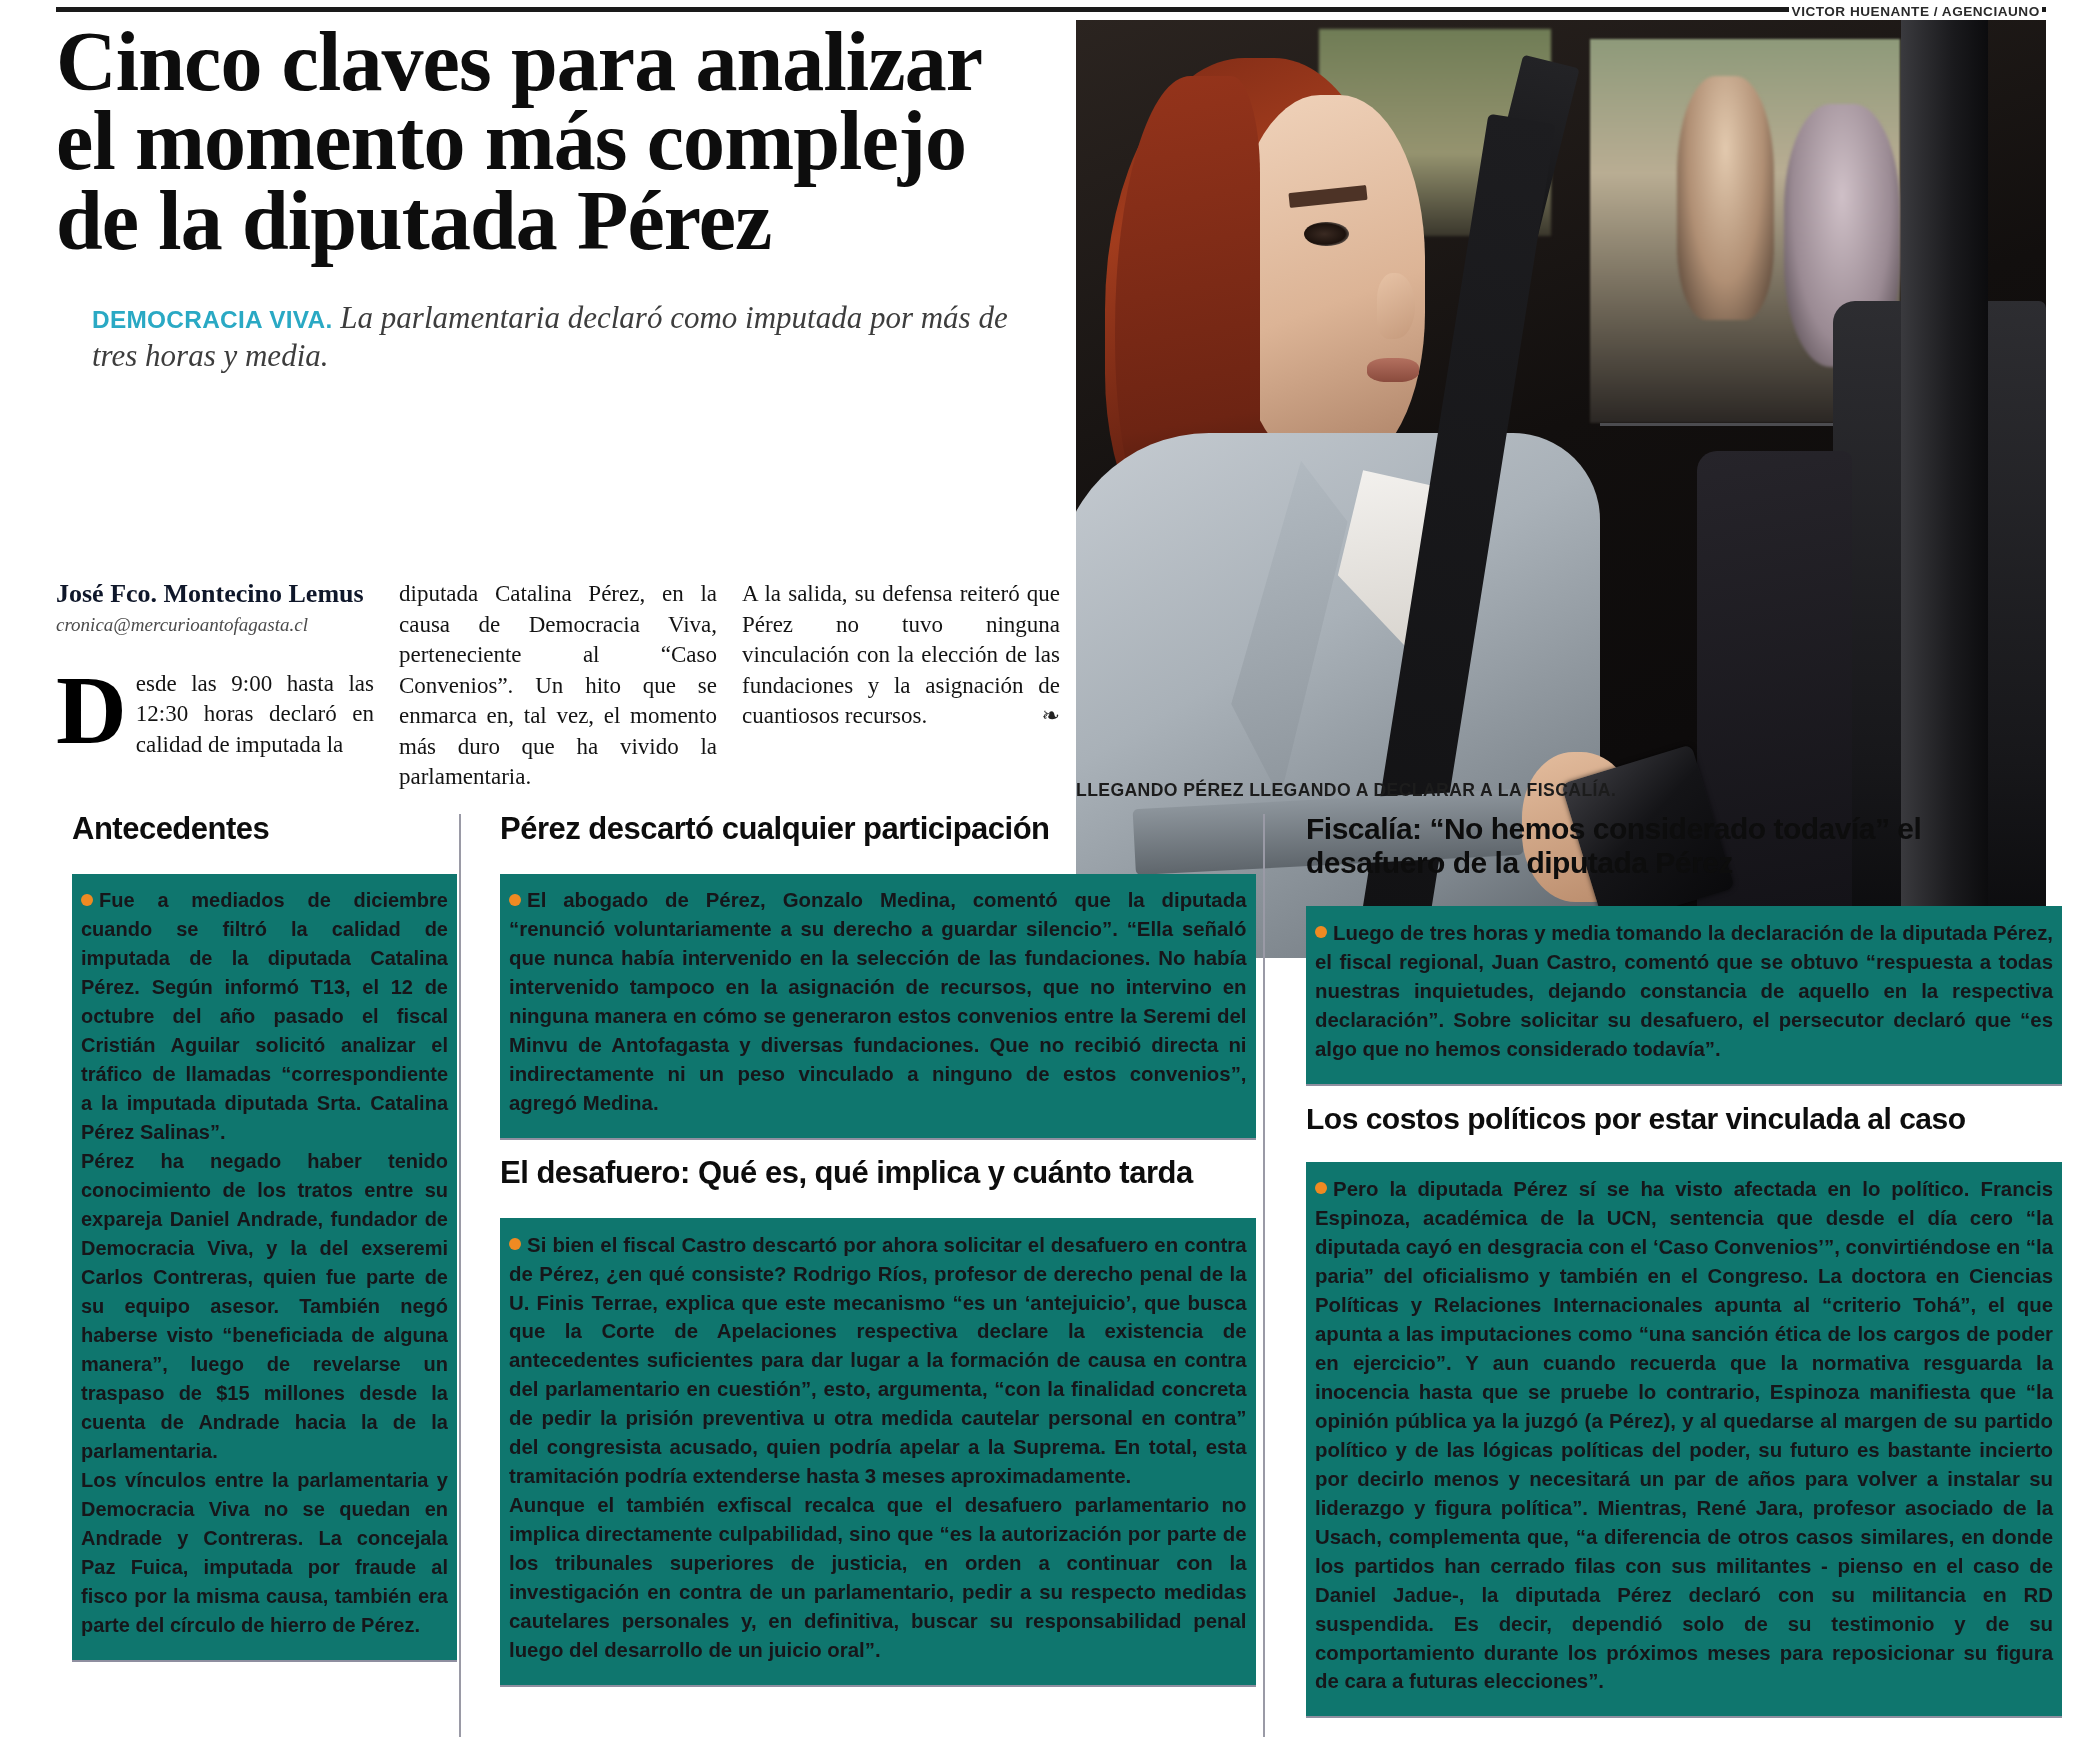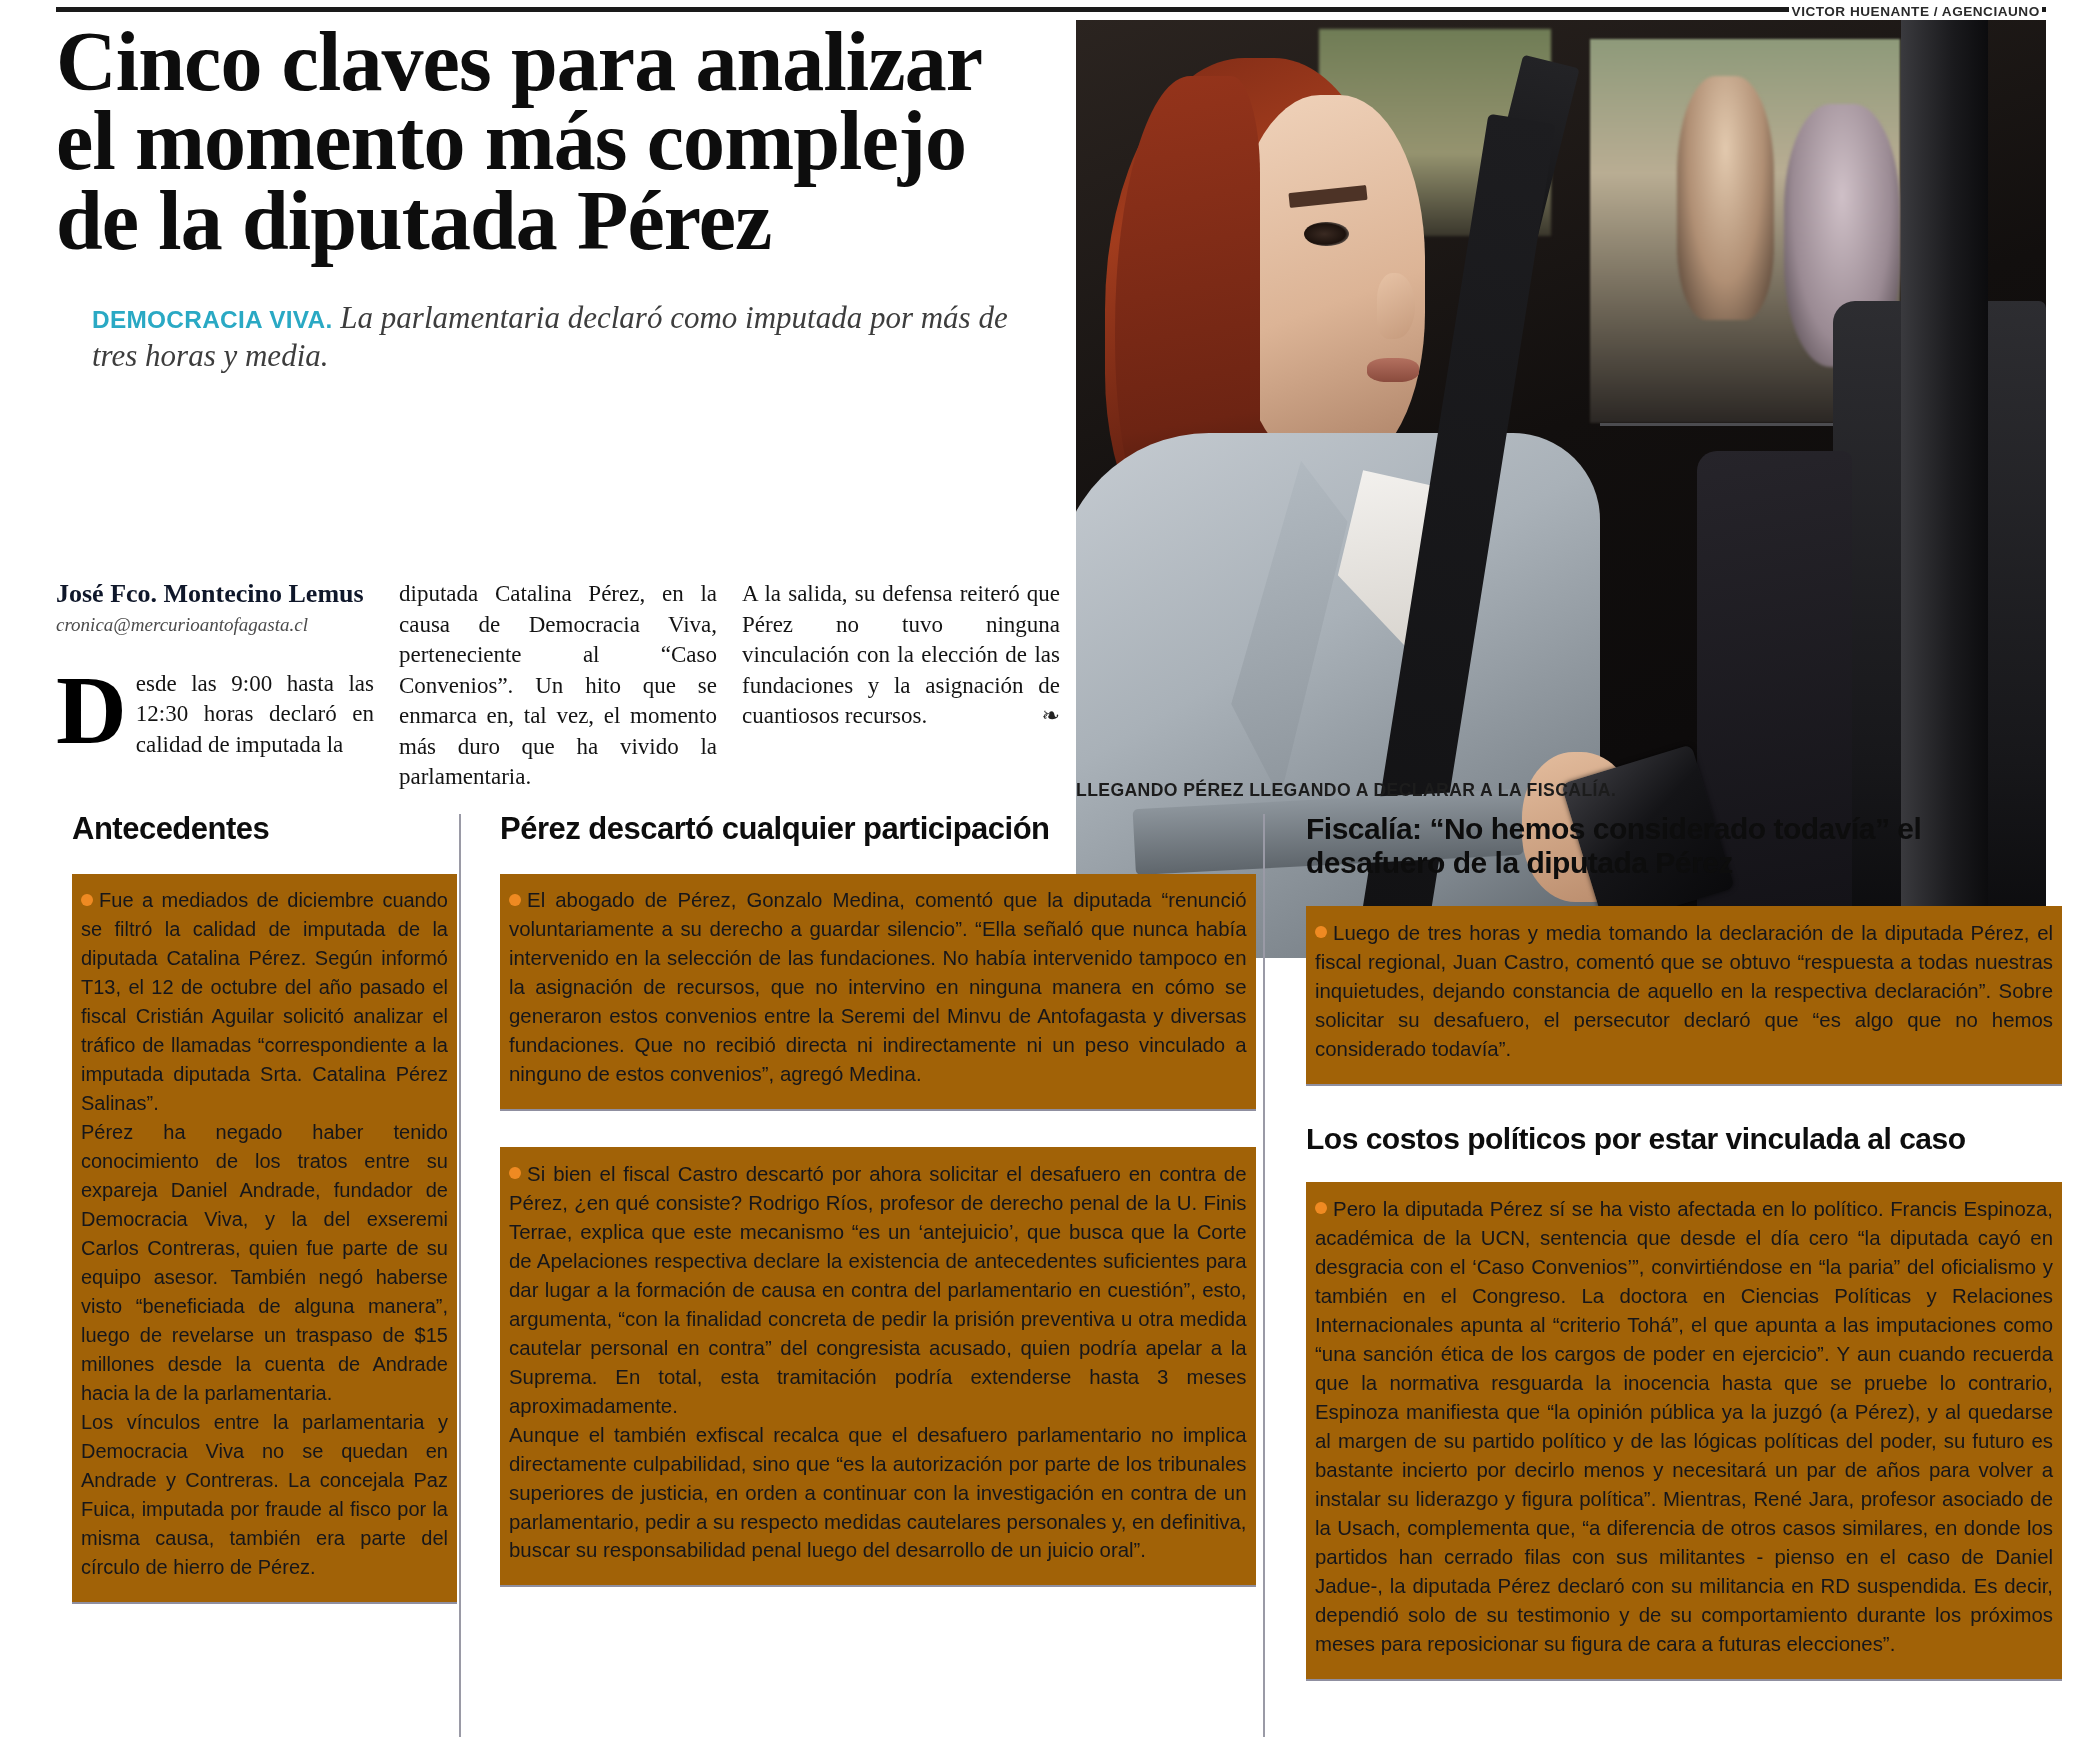--- a/index.html
+++ b/index.html
@@ -200,24 +200,25 @@
     font-weight:bold;
     font-size:31px;
     line-height:1.12;
     letter-spacing:-0.5px;
     color:#0d0d0d;
     margin:0 0 27px 0;
   }
   .sec-title.wide { font-size:30px; }
 
   .box {
-    background:#a16207;
+    background:#0f766e;
     padding:12.7px 9px 20px 9px;
     border-bottom:2.7px solid #8f8fa0;
-    margin-bottom:36px;
+    margin-bottom:16px;
+    font-weight:bold;
   }
   .box p {
     margin:0;
     font-family:"Liberation Sans", sans-serif;
     font-size:20.4px;
     line-height:1.42;
     color:#16161a;
     text-align:justify;
     -webkit-hyphens:auto; hyphens:auto;
   }
@@ -316,20 +317,21 @@
         <p>Los vínculos entre la parlamentaria y Democracia Viva no se quedan en Andrade y Contreras. La concejala Paz Fuica, imputada por fraude al fisco por la misma causa, también era parte del círculo de hierro de Pérez.</p>
       </div>
     </div>
 
     <div class="col-b">
       <h2 class="sec-title">Pérez descartó cualquier participación</h2>
       <div class="box">
         <p><span class="bullet"></span><span>El abogado de Pérez, Gonzalo Medina, comentó que la diputada “renunció voluntariamente a su derecho a guardar silencio”. “Ella señaló que nunca había intervenido en la selección de las fundaciones. No había intervenido tampoco en la asignación de recursos, que no intervino en ninguna manera en cómo se generaron estos convenios entre la Seremi del Minvu de Antofagasta y diversas fundaciones. Que no recibió directa ni indirectamente ni un peso vinculado a ninguno de estos convenios”, agregó Medina.</span></p>
       </div>
 
+      <h2 class="sec-title">El desafuero: Qué es, qué implica y cuánto tarda</h2>
       <div class="box">
         <p><span class="bullet"></span><span>Si bien el fiscal Castro descartó por ahora solicitar el desafuero en contra de Pérez, ¿en qué consiste? Rodrigo Ríos, profesor de derecho penal de la U. Finis Terrae, explica que este mecanismo “es un ‘antejuicio’, que busca que la Corte de Apelaciones respectiva declare la existencia de antecedentes suficientes para dar lugar a la formación de causa en contra del parlamentario en cuestión”, esto, argumenta, “con la finalidad concreta de pedir la prisión preventiva u otra medida cautelar personal en contra” del congresista acusado, quien podría apelar a la Suprema. En total, esta tramitación podría extenderse hasta 3 meses aproximadamente.</span></p>
         <p>Aunque el también exfiscal recalca que el desafuero parlamentario no implica directamente culpabilidad, sino que “es la autorización por parte de los tribunales superiores de justicia, en orden a continuar con la investigación en contra de un parlamentario, pedir a su respecto medidas cautelares personales y, en definitiva, buscar su responsabilidad penal luego del desarrollo de un juicio oral”.</p>
       </div>
     </div>
 
     <div class="col-c">
       <h2 class="sec-title wide">Fiscalía: “No hemos considerado todavía” el desafuero de la diputada Pérez</h2>
       <div class="box">
         <p><span class="bullet"></span><span>Luego de tres horas y media tomando la declaración de la diputada Pérez, el fiscal regional, Juan Castro, comentó que se obtuvo “respuesta a todas nuestras inquietudes, dejando constancia de aquello en la respectiva declaración”.  Sobre solicitar su desafuero, el persecutor declaró que “es algo que no hemos considerado todavía”.</span></p>

